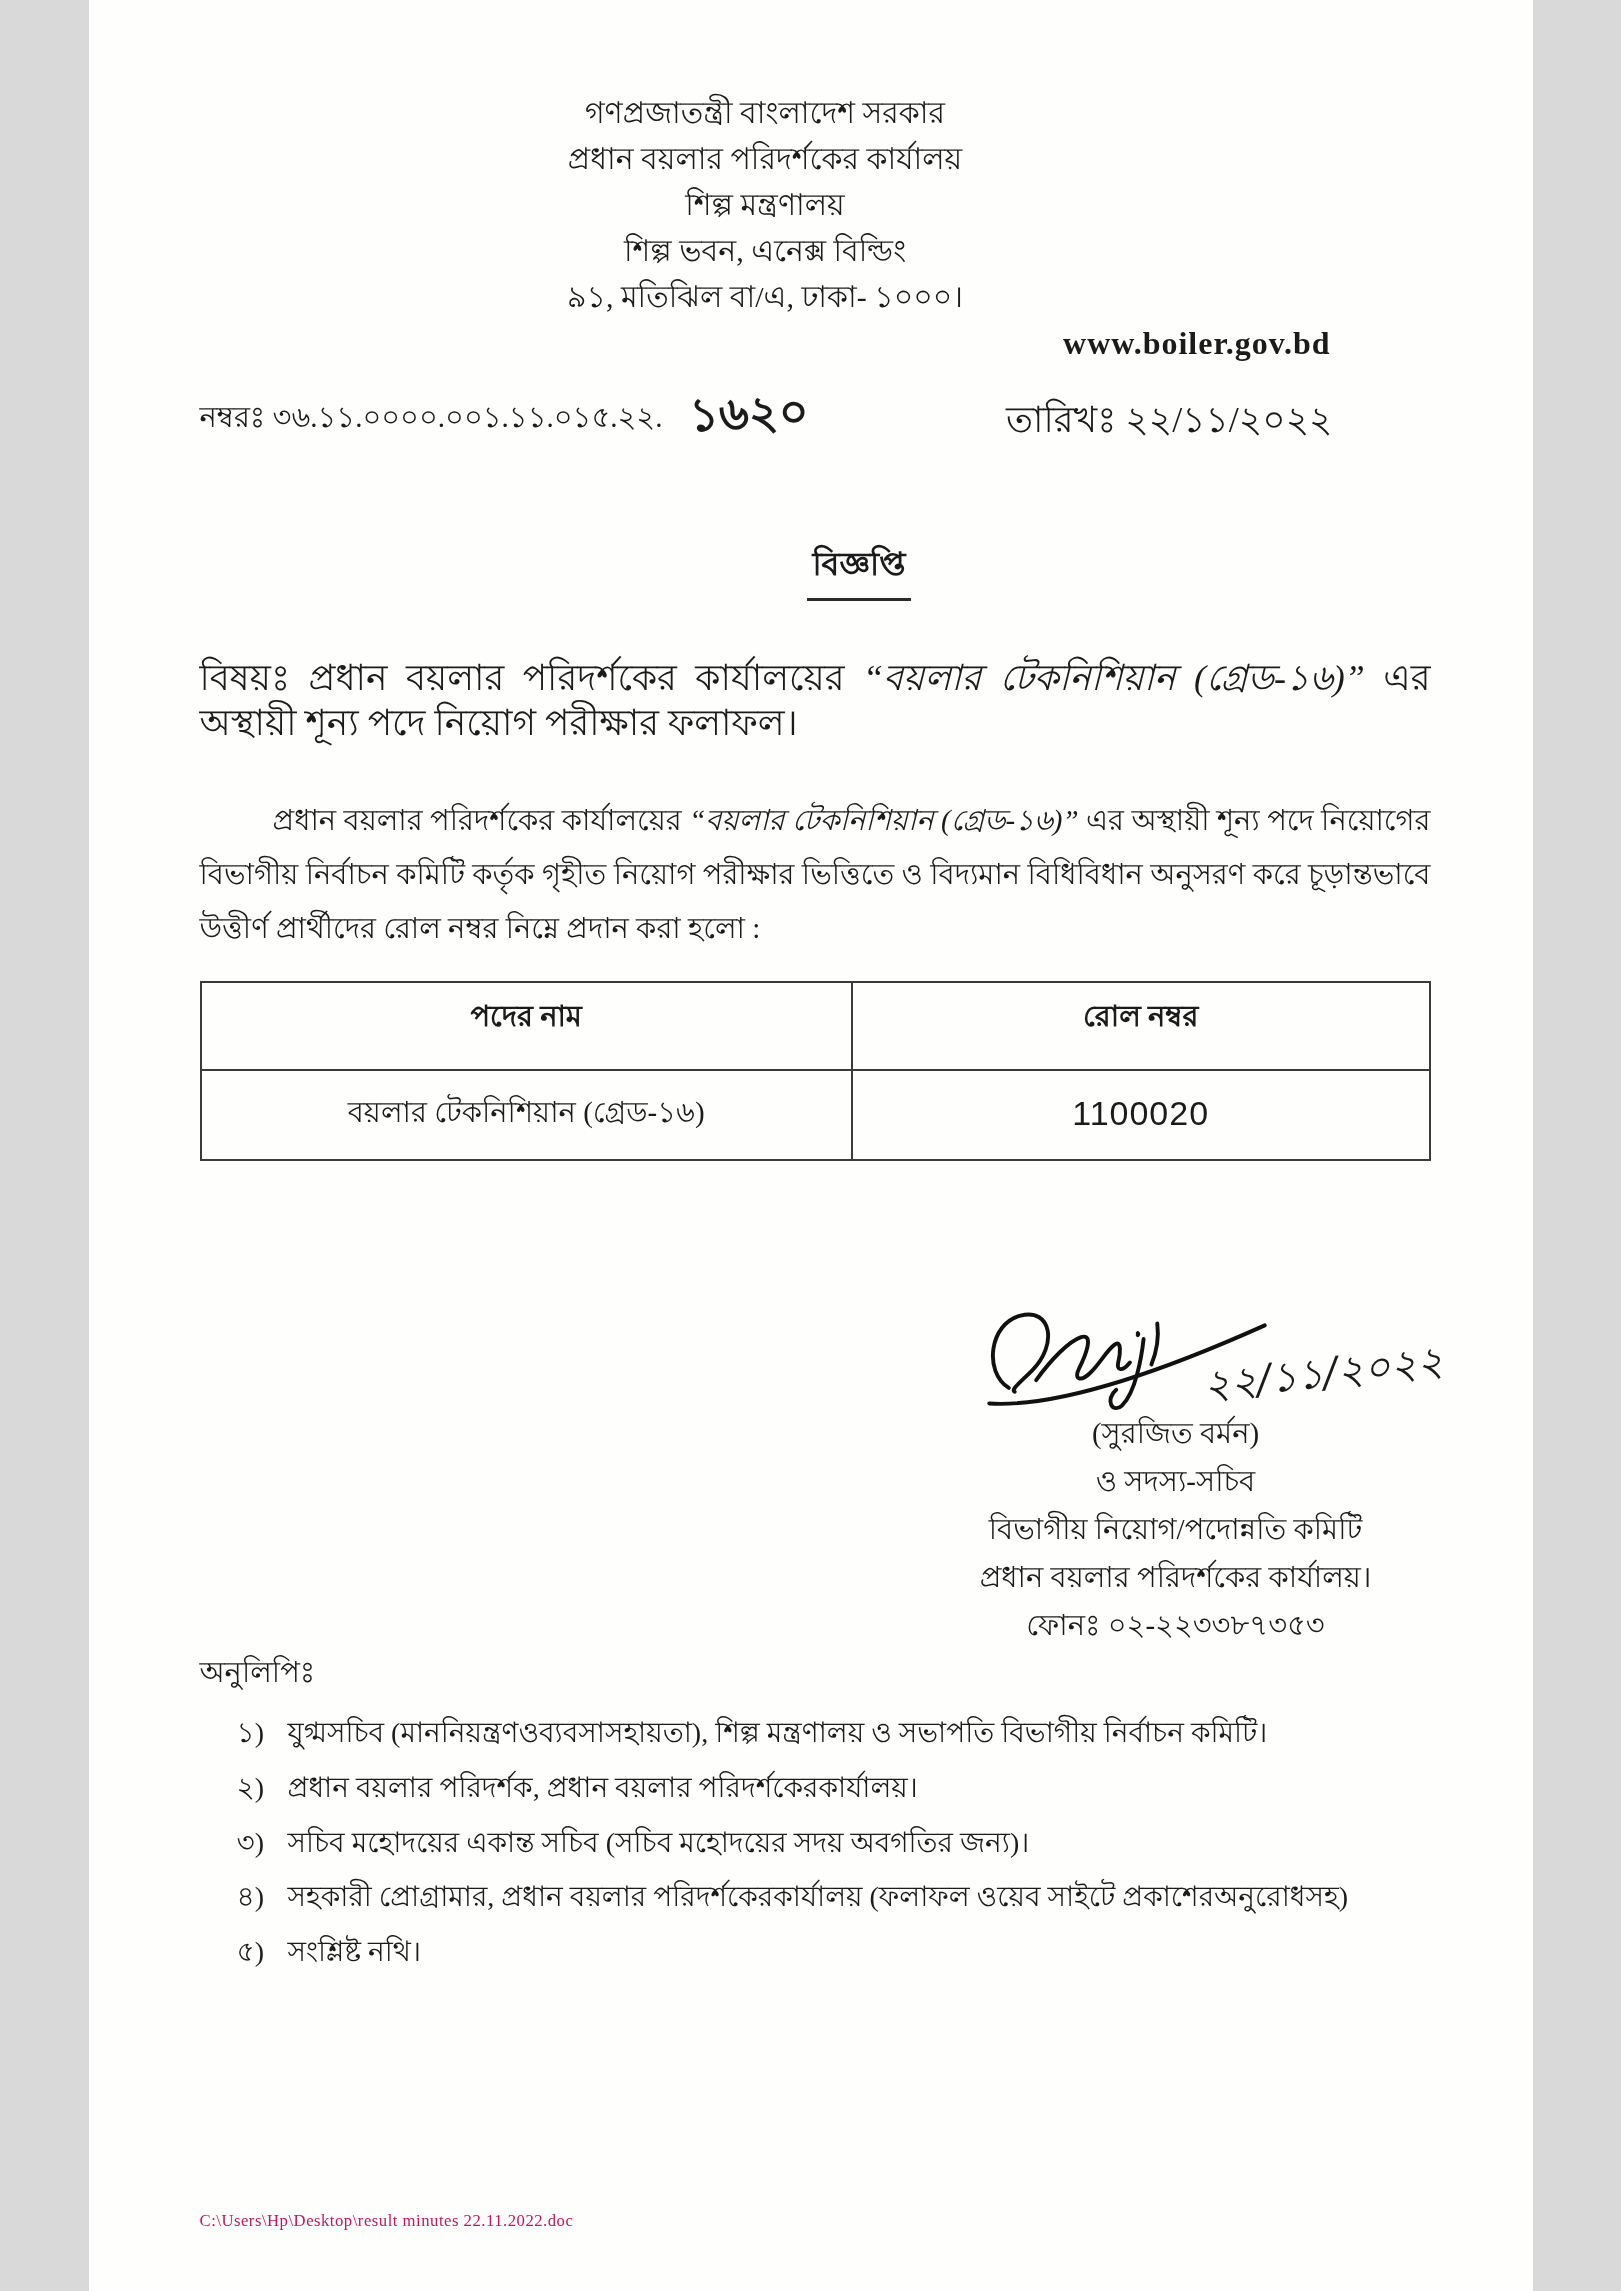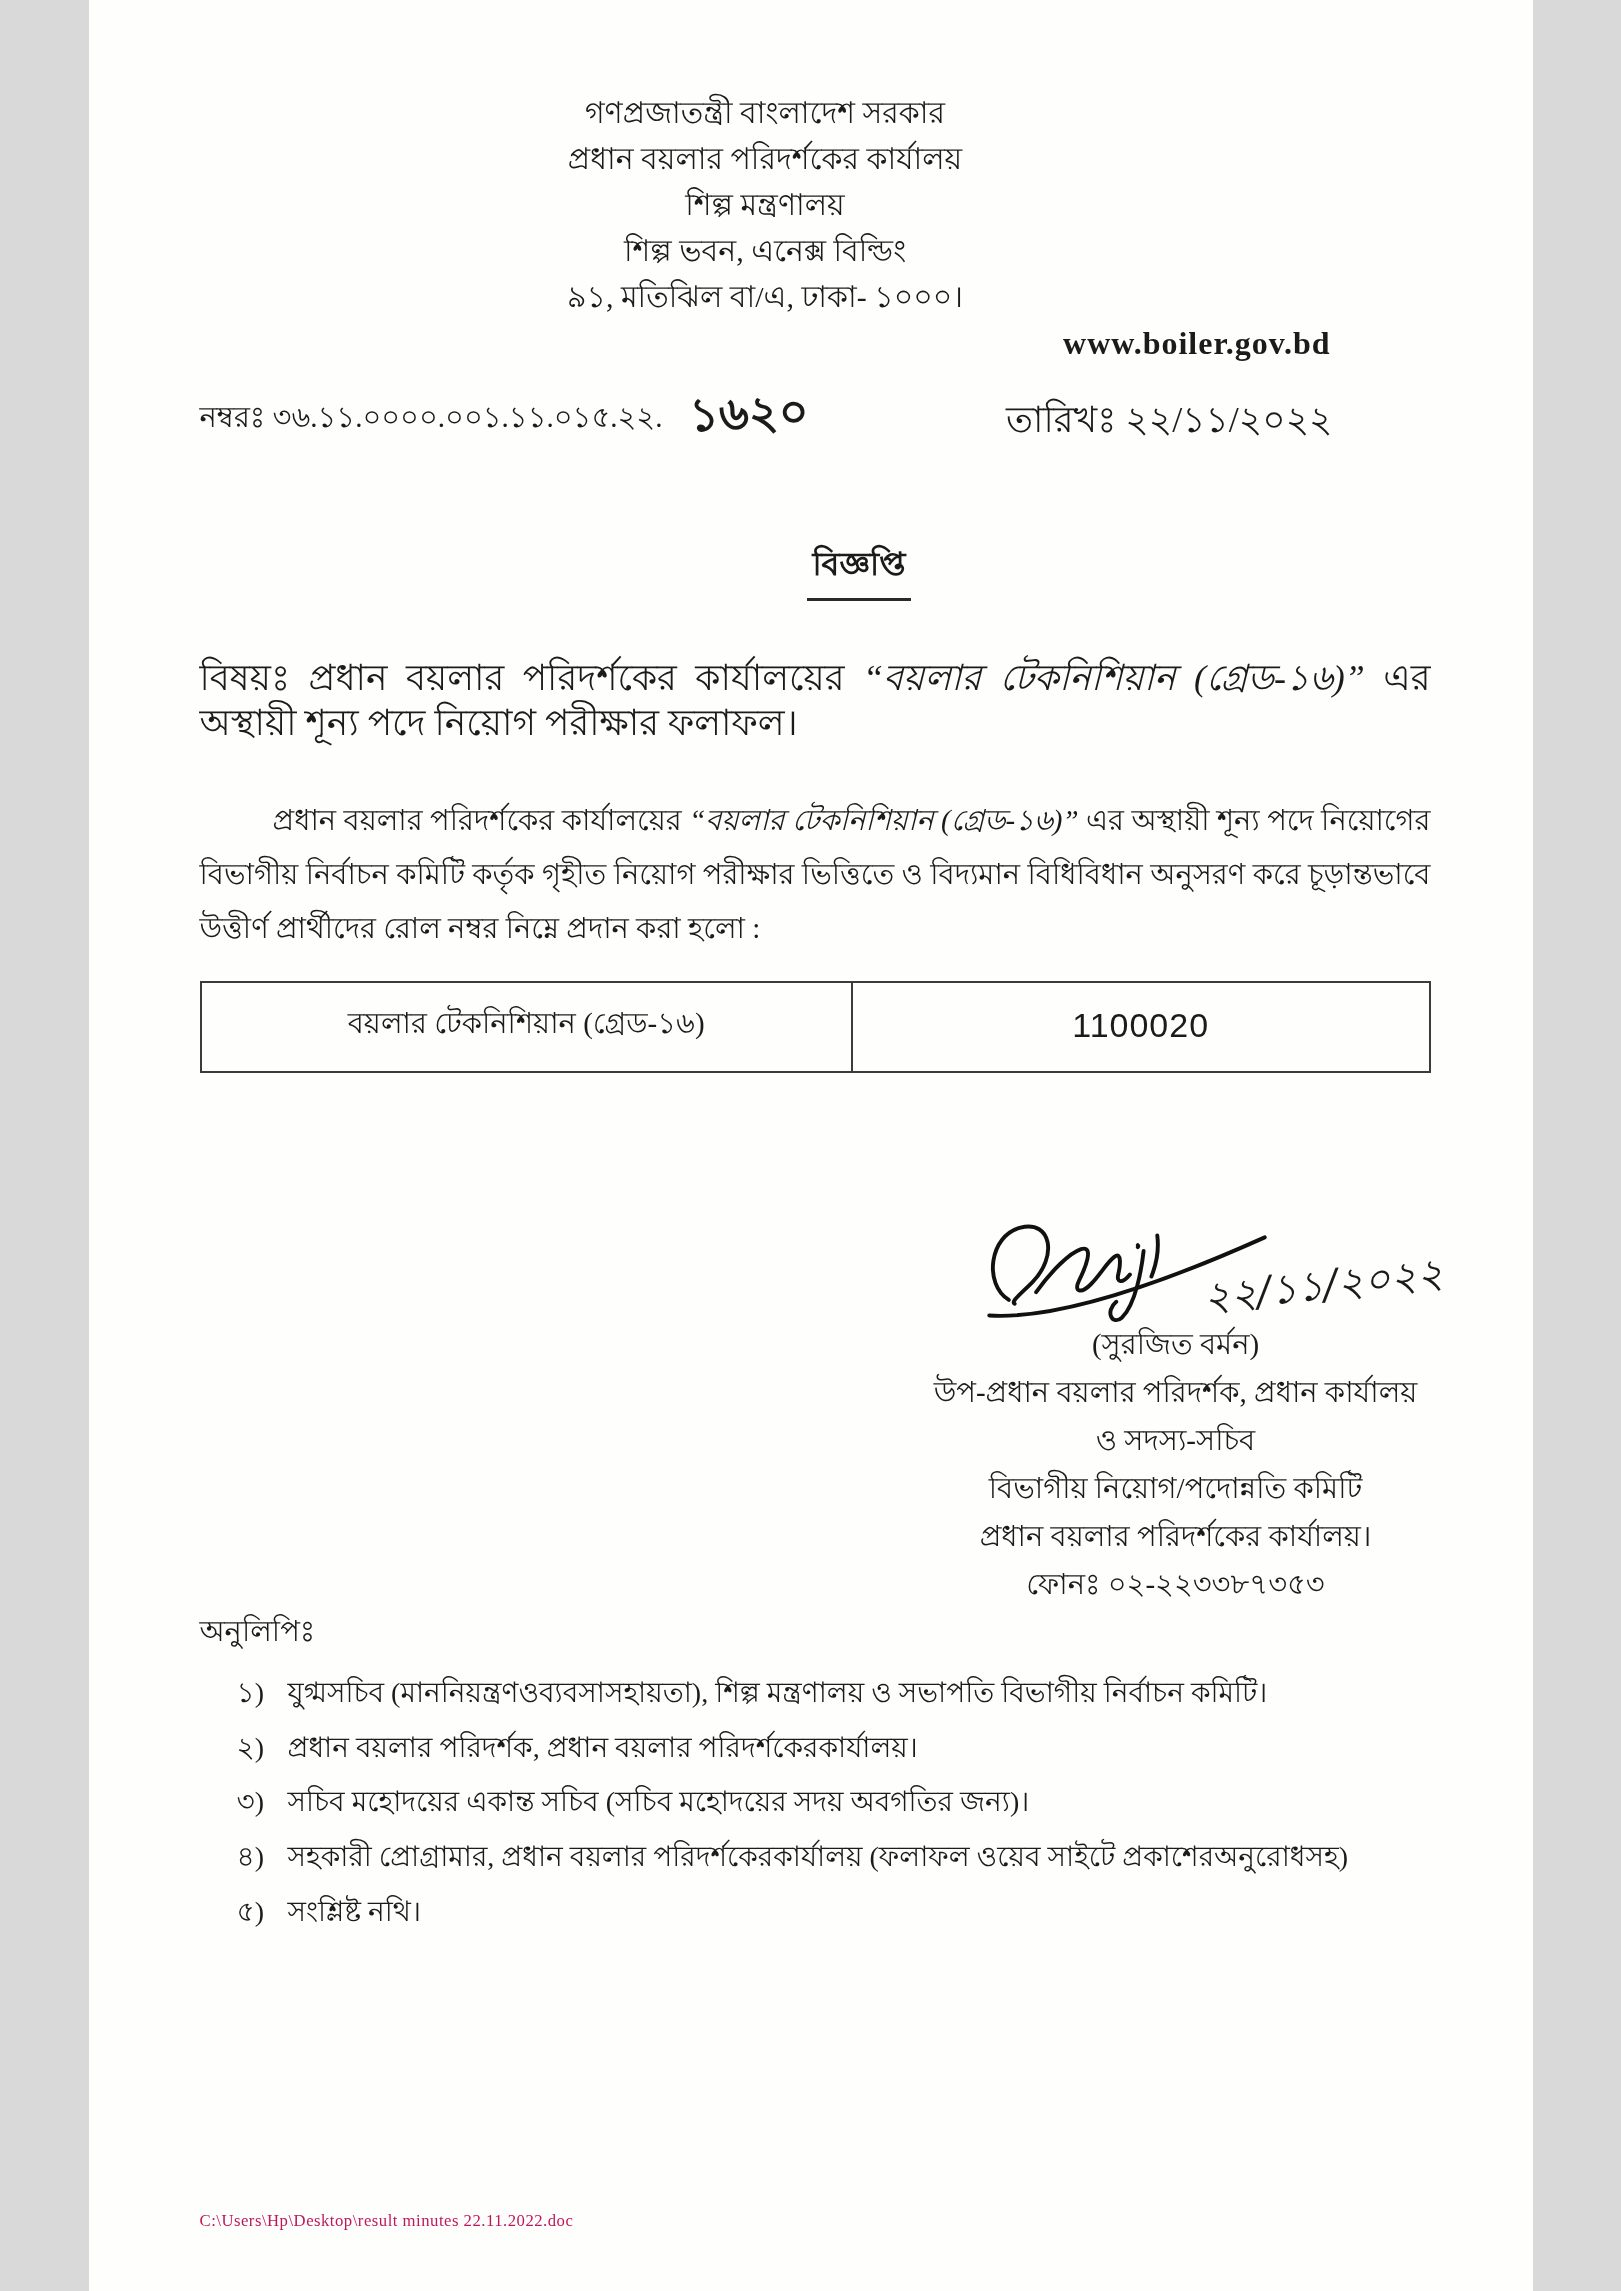--- a/index.html
+++ b/index.html
@@ -104,41 +104,44 @@
     <div class="subject">
       <span>বিষয়ঃ প্রধান বয়লার পরিদর্শকের কার্যালয়ের </span><span class="quoted">“বয়লার টেকনিশিয়ান (গ্রেড-১৬)”</span><span> এর  অস্থায়ী শূন্য পদে নিয়োগ পরীক্ষার ফলাফল।</span>
     </div>
 
     <div class="body-par">
       <span>প্রধান বয়লার পরিদর্শকের কার্যালয়ের </span><span class="quoted">“বয়লার টেকনিশিয়ান (গ্রেড-১৬)”</span><span> এর  অস্থায়ী শূন্য পদে নিয়োগের  বিভাগীয় নির্বাচন কমিটি কর্তৃক গৃহীত নিয়োগ পরীক্ষার ভিত্তিতে ও বিদ্যমান বিধিবিধান অনুসরণ করে চূড়ান্তভাবে উত্তীর্ণ প্রার্থীদের রোল নম্বর নিম্নে প্রদান করা হলো :</span>
     </div>
 
     <table class="results">
       <tbody>
+          <tr>
+        <th>পদের নাম</th>
+        <th>রোল নম্বর</th>
+      </tr>
       <tr>
         <td class="pos">বয়লার টেকনিশিয়ান (গ্রেড-১৬)</td>
         <td class="roll">1100020</td>
       </tr>
     </tbody>
       </table>
 
     <div class="sig-block">
       <div class="sig-visual">
         <svg class="sig-scribble" width="304" height="127" viewBox="0 0 310 130">
           <path d="M34,92 C8,76 14,26 46,18 C78,10 84,48 58,74 C44,88 36,94 40,96"></path>
           <path d="M62,84 C78,62 96,44 108,40 C122,36 112,60 106,72 C100,84 108,86 118,76 C128,66 134,54 142,48 C150,42 148,58 146,66 C144,74 150,76 158,66"></path>
           <path d="M172,42 C170,60 164,96 150,110 C140,119 132,104 144,94"></path>
           <path d="M186,26 C188,42 184,58 180,68"></path>
           <path d="M166,36 C167,37 167,37 166,38"></path>
           <path d="M14,108 C80,112 180,80 296,28"></path>
         </svg>
         <span class="sig-date">২২/১১/২০২২</span>
       </div>
       <div class="sig-name">(সুরজিত বর্মন)</div>
-      <div>উপ-প্রধান বয়লার পরিদর্শক, প্রধান কার্যালয়</div>
       <div>ও সদস্য-সচিব</div>
       <div>বিভাগীয় নিয়োগ/পদোন্নতি কমিটি</div>
       <div>প্রধান বয়লার পরিদর্শকের কার্যালয়।</div>
       <div>ফোনঃ ০২-২২৩৩৮৭৩৫৩</div>
     </div>
 
     <div class="cc">
       <div class="cc-label">অনুলিপিঃ</div>
       <div class="cc-item">
         <span class="cc-num">১)</span>

